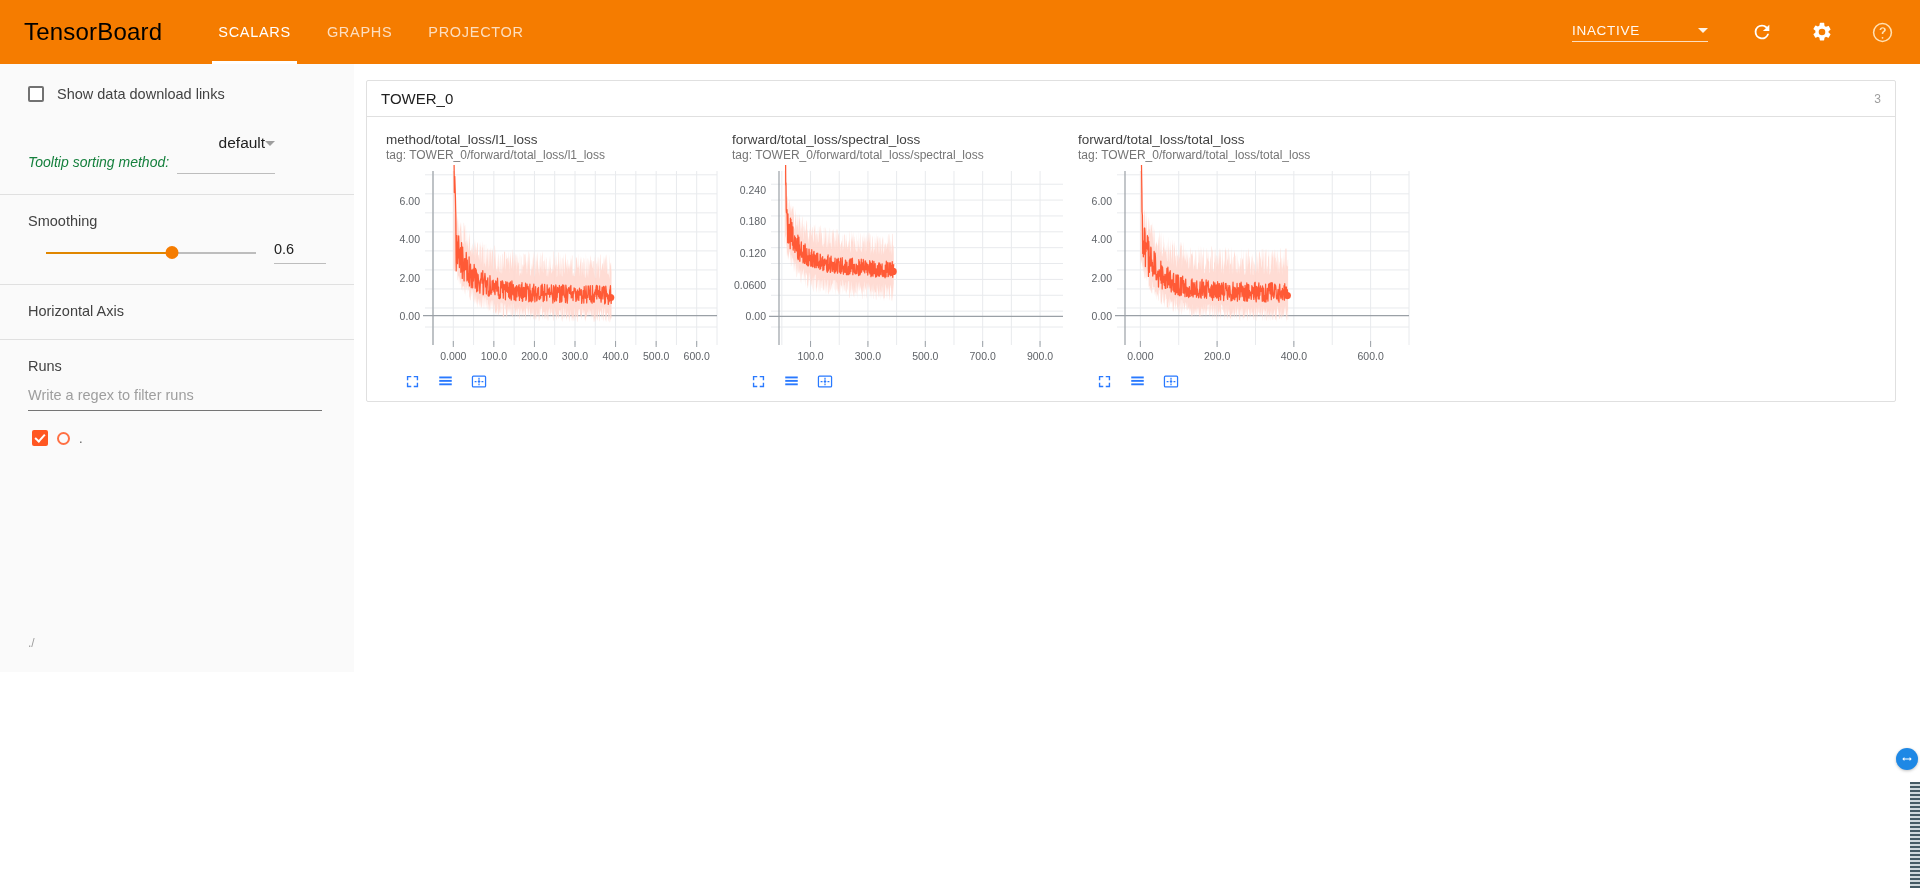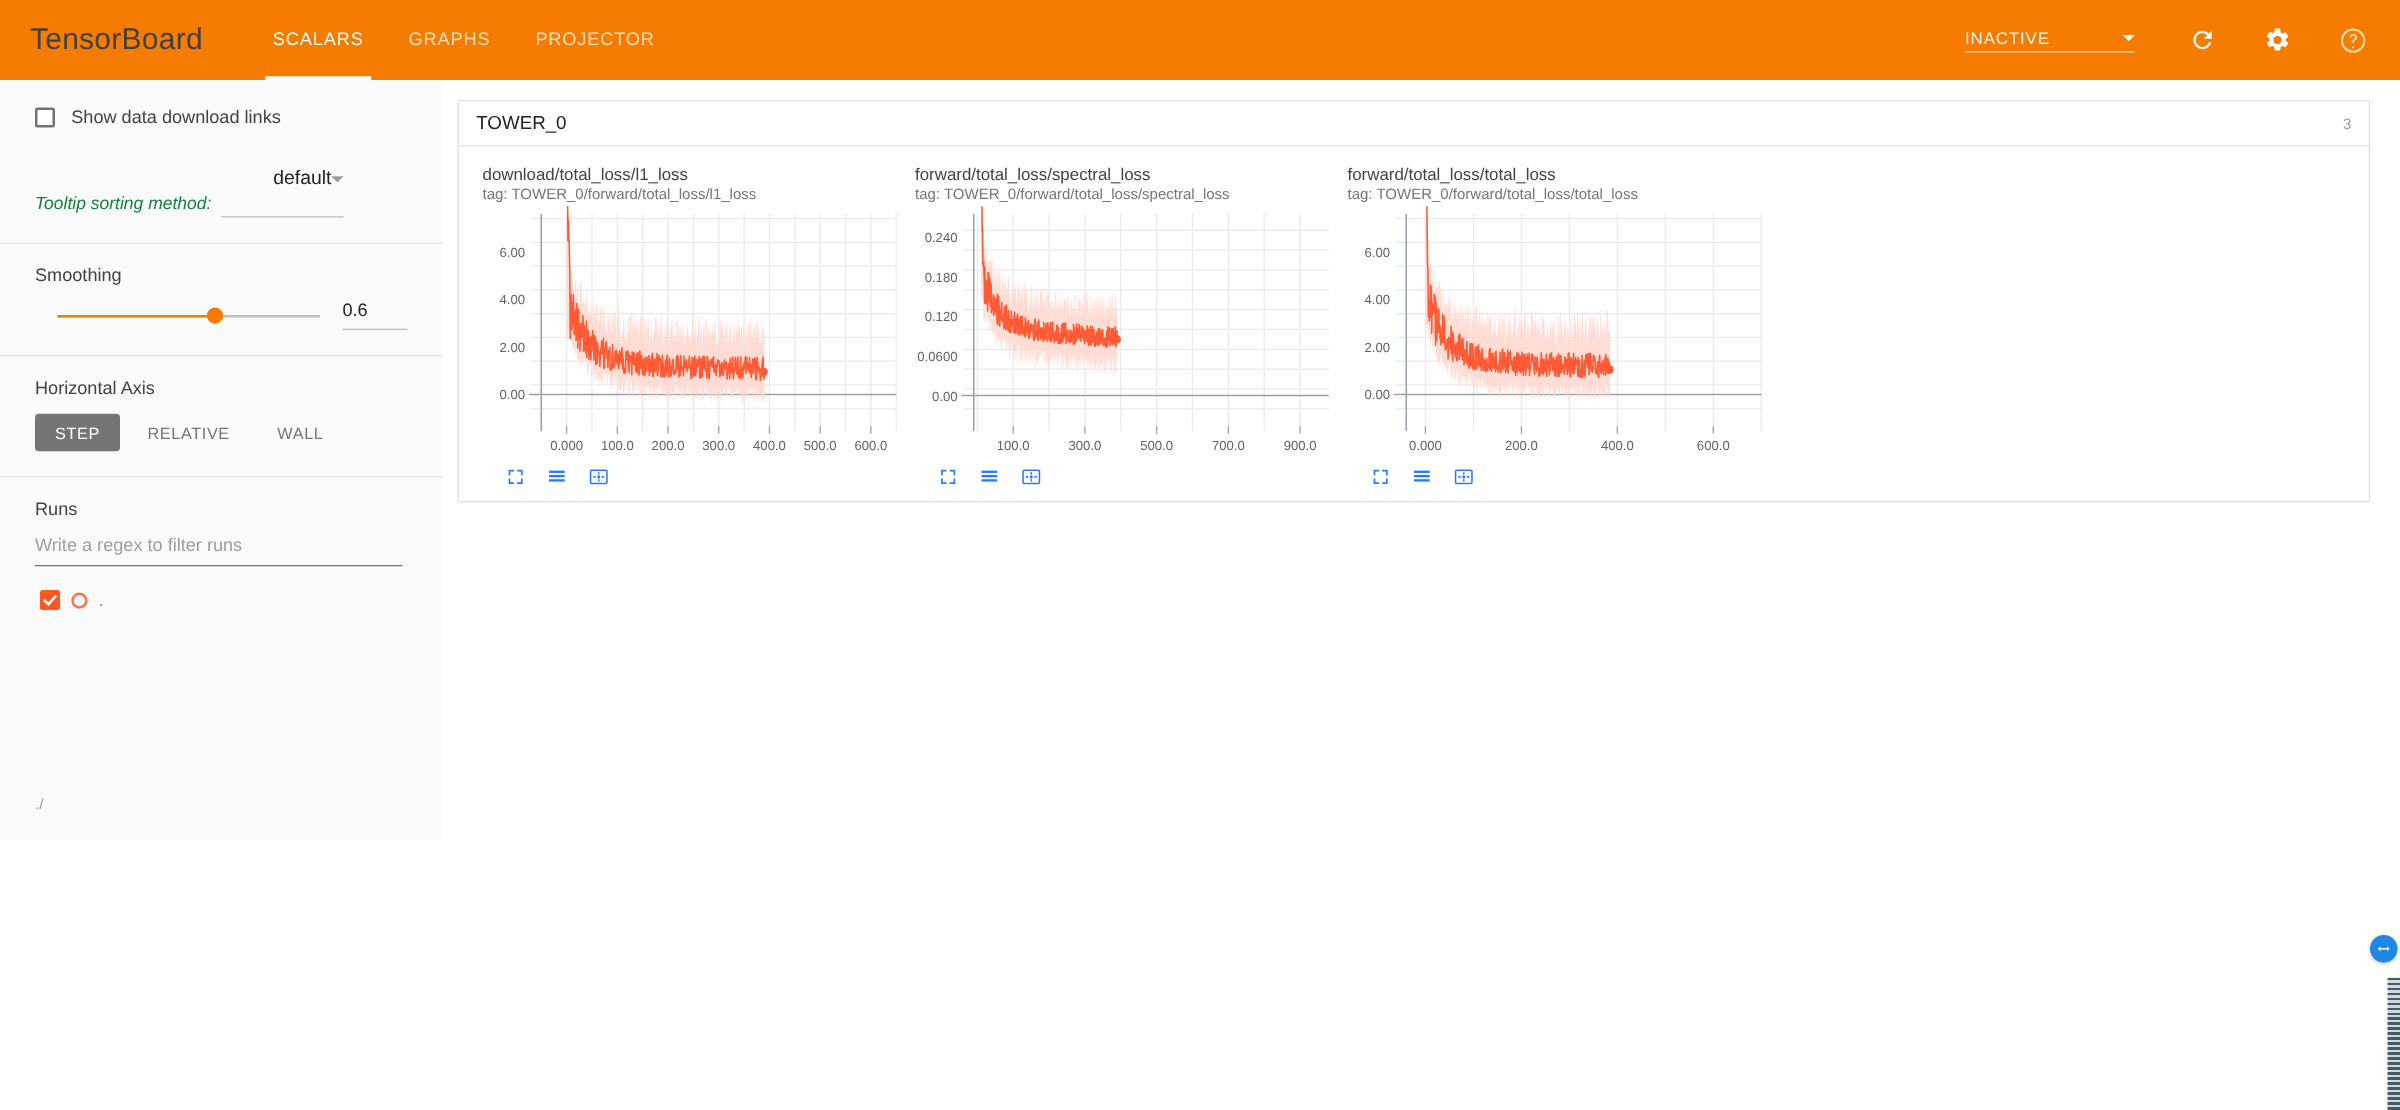--- a/index.html
+++ b/index.html
@@ -18,21 +18,21 @@
     height: 64px;
     background: #f57c00;
     display: flex;
     align-items: center;
     color: #fff;
   }
   .brand {
     font-size: 24px;
     font-weight: normal;
     letter-spacing: 0.2px;
-    color: #404040;
+    color: #000000;
     margin-left: 24px;
     margin-right: 38px;
     white-space: nowrap;
   }
   .nav-tabs { display: flex; align-items: center; height: 64px; }
   .nav-tab {
     position: relative;
     height: 64px;
     display: flex;
     align-items: center;
@@ -478,25 +478,20 @@
         <span class="track"></span>
         <span class="fill"></span>
         <span class="knob"></span>
       </span>
       <span class="slider-val">0.6</span>
     </div>
 
     <div class="divider"></div>
 
     <div class="section-title">Horizontal Axis</div>
-    <div class="axis-btns">
-      <span class="axis-btn active">STEP</span>
-      <span class="axis-btn">RELATIVE</span>
-      <span class="axis-btn">WALL</span>
-    </div>
 
     <div class="divider"></div>
 
     <div class="section-title">Runs</div>
     <div class="runs-input">
       <span class="ph">Write a regex to filter runs</span>
     </div>
 
     <div class="run-row">
       <span class="run-cb"></span>
@@ -512,21 +507,21 @@
 
     <div class="card">
       <div class="card-header">
         <span class="title">TOWER_0</span>
         <span class="count">3</span>
       </div>
 
       <div class="charts-grid">
 
         <div class="chart-cell">
-          <div class="chart-title">download/total_loss/l1_loss</div>
+          <div class="chart-title">method/total_loss/l1_loss</div>
           <div class="chart-tag">tag: TOWER_0/forward/total_loss/l1_loss</div>
           <div class="plot-wrap">
             <svg id="plot0" width="340" height="205" viewBox="0 0 340 205">
                 <line x1="52" y1="6" x2="52" y2="180" stroke="#e8eaed" stroke-width="1"></line>
                 <line x1="72.28571428571428" y1="6" x2="72.28571428571428" y2="180" stroke="#e8eaed" stroke-width="1"></line>
                 <line x1="92.57142857142857" y1="6" x2="92.57142857142857" y2="180" stroke="#e8eaed" stroke-width="1"></line>
                 <line x1="112.85714285714286" y1="6" x2="112.85714285714286" y2="180" stroke="#e8eaed" stroke-width="1"></line>
                 <line x1="133.14285714285714" y1="6" x2="133.14285714285714" y2="180" stroke="#e8eaed" stroke-width="1"></line>
                 <line x1="153.42857142857144" y1="6" x2="153.42857142857144" y2="180" stroke="#e8eaed" stroke-width="1"></line>
                 <line x1="173.71428571428572" y1="6" x2="173.71428571428572" y2="180" stroke="#e8eaed" stroke-width="1"></line>

